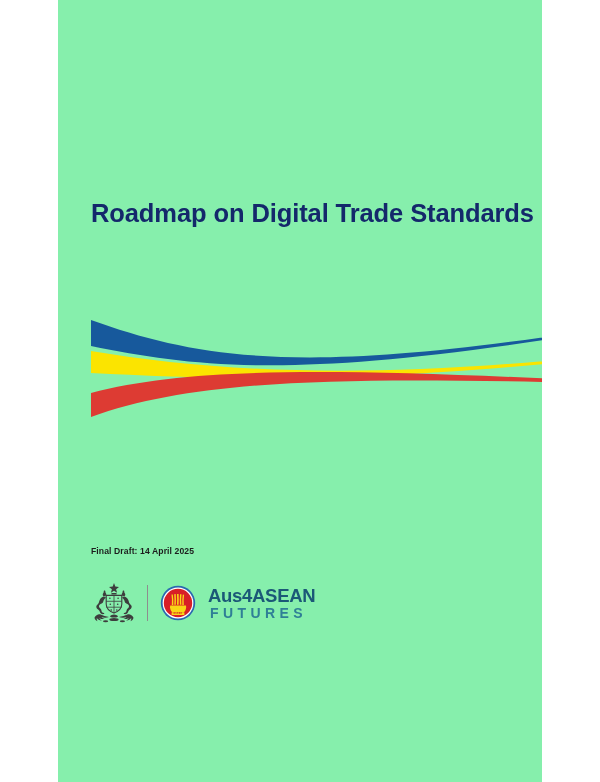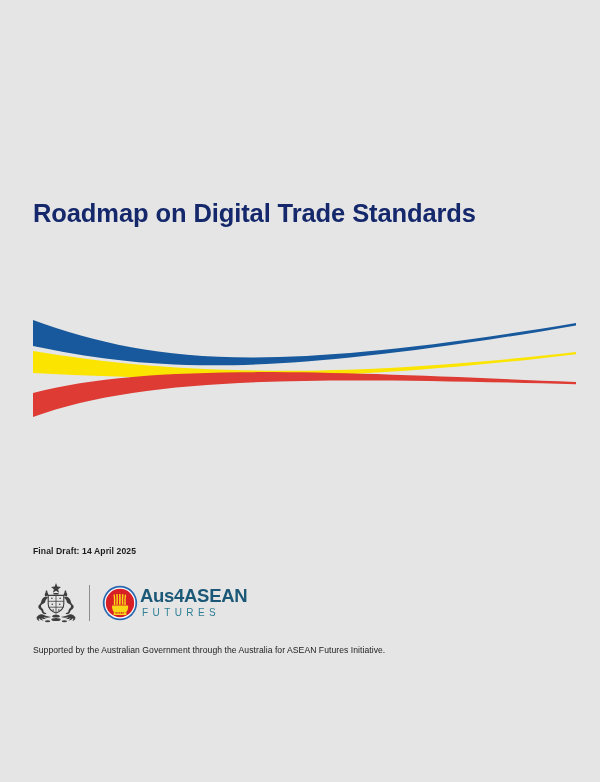--- a/index.html
+++ b/index.html
@@ -8,23 +8,23 @@
     padding: 0;
     background: #ffffff;
   }
   body {
     font-family: "Liberation Sans", sans-serif;
     -webkit-font-smoothing: antialiased;
   }
 
   .page {
     position: relative;
-    width: 600px;
+    width: 484px;
     height: 782px;
-    background: #e5e5e5;
+    background: #86efac;
     overflow: hidden;
     margin: 0 auto;
   }
 
   
   .title-block {
     position: absolute;
     left: 33px;
     top: 191px;
     width: 520px;
@@ -85,35 +85,35 @@
     margin-right: 12px;
     flex: none;
   }
   .asean-emblem {
     width: 36px;
     height: 36px;
     display: block;
     flex: none;
   }
   .wordmark {
-    margin-left: 2px;
+    margin-left: 12px;
     display: flex;
     flex-direction: column;
     justify-content: center;
   }
   .wordmark-main {
     font-size: 18.5px;
     font-weight: bold;
     color: #1b5877;
     line-height: 19px;
     letter-spacing: -0.3px;
   }
   .wordmark-sub {
-    font-size: 10px;
-    font-weight: normal;
+    font-size: 14px;
+    font-weight: bold;
     color: #2f7f96;
     line-height: 14px;
     letter-spacing: 4.4px;
     margin-top: 1px;
     padding-left: 2px;
   }
 
   
   .support-text {
     position: absolute;
@@ -229,15 +229,14 @@
       </g>
       <text x="18" y="29.4" text-anchor="middle" font-family="Liberation Sans, sans-serif" font-size="2.6" font-weight="bold" fill="#d81f26" letter-spacing="0.3">asean</text>
     </svg>
 
     <div class="wordmark">
       <div class="wordmark-main">Aus4ASEAN</div>
       <div class="wordmark-sub">FUTURES</div>
     </div>
   </div>
 
-  <div class="support-text">Supported by the Australian Government through the Australia for ASEAN Futures Initiative.</div>
 
 </div>
 
 </body></html>

